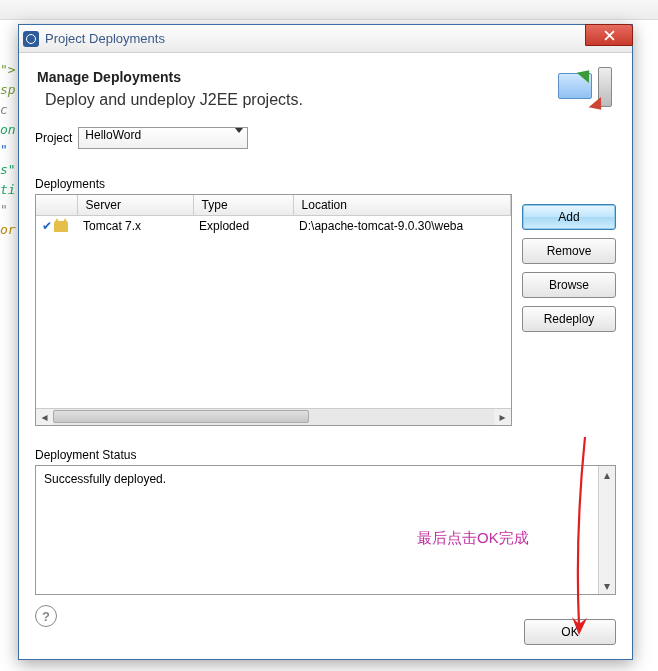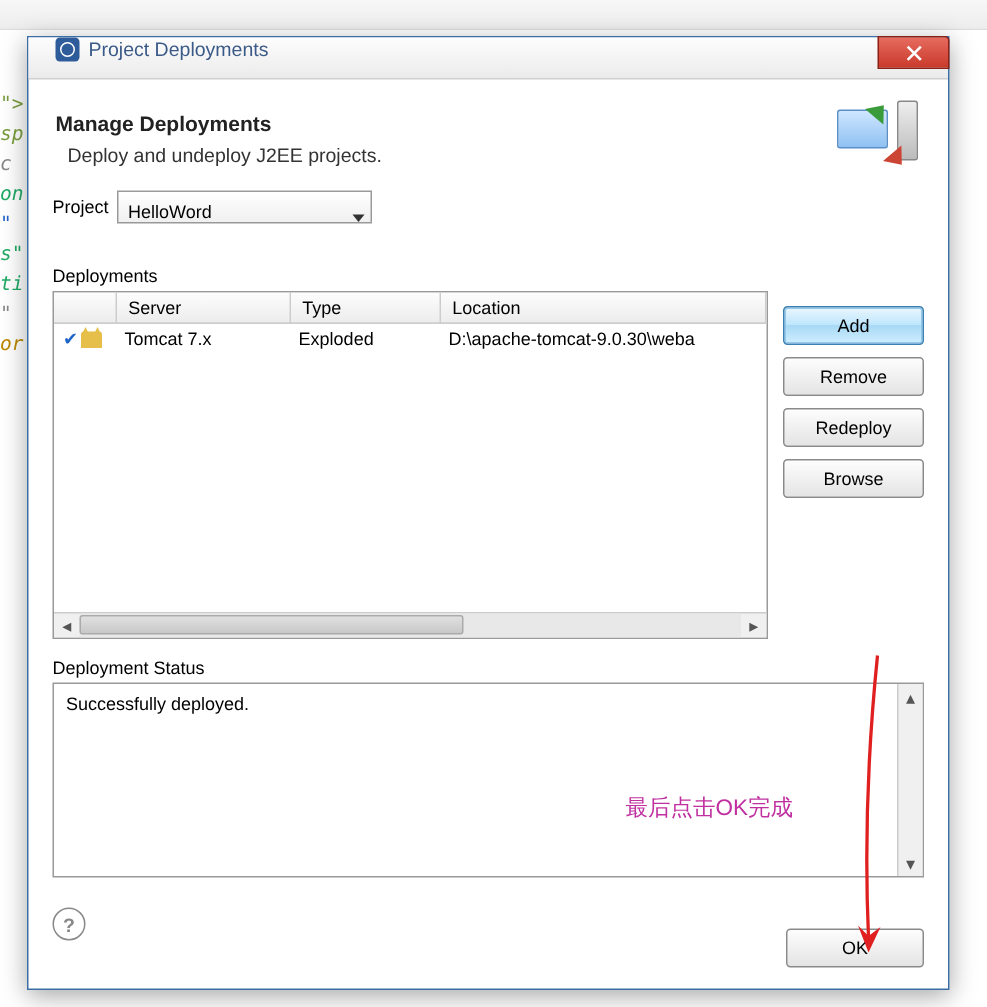--- a/index.html
+++ b/index.html
@@ -40,21 +40,22 @@
   height: 636px;
   border: 1px solid #3a6ea5;
   background: #fff;
   box-shadow: 0 4px 16px rgba(0,0,0,0.35);
 }
 .titlebar {
   height: 28px;
   background: linear-gradient(#fdfdfd, #ebebeb);
   border-bottom: 1px solid #d0d0d0;
   display: flex;
-  padding: 0 0 0 18px;
+  align-items: center;
+  padding: 0 0 0 4px;
   position: relative;
 }
 .titlebar .app-icon {
   width: 16px; height: 16px;
   background: #2e5c9a;
   border-radius: 3px;
   position: relative;
   margin-right: 6px;
 }
 .titlebar .app-icon::after {
@@ -81,30 +82,30 @@
   align-items: center;
   justify-content: center;
   color: #fff;
   font-weight: bold;
 }
 .close-btn svg { width: 11px; height: 11px; }
 .header-area {
   padding: 14px 18px 10px 18px;
   display: flex;
   justify-content: space-between;
-  align-items: flex-end;
+  align-items: center;
 }
 .header-text h2 {
   font-size: 14px;
   font-weight: bold;
   color: #222;
   margin-bottom: 6px;
 }
 .header-text p {
-  font-size: 13px;
+  font-size: 16px;
   color: #333;
   padding-left: 8px;
 }
 .header-icon {
   width: 56px; height: 44px;
   position: relative;
 }
 .header-icon .folder {
   position: absolute;
   left: 0; top: 6px;
@@ -148,21 +149,21 @@
   gap: 6px;
   margin-bottom: 8px;
 }
 .project-row label { font-size: 12px; }
 .combo {
   width: 170px;
   height: 22px;
   border: 1px solid #999;
   background: linear-gradient(#fff, #f0f0f0);
   display: flex;
-  align-items: flex-end;
+  align-items: flex-start;
   justify-content: space-between;
   padding: 0 4px 0 6px;
   font-size: 12px;
 }
 .combo .cv { flex: 1; }
 .combo .caret {
   width: 0; height: 0;
   border-left: 4px solid transparent;
   border-right: 4px solid transparent;
   border-top: 5px solid #333;
@@ -424,26 +425,26 @@
           <div class="track">
             <div class="thumb"></div>
           </div>
           <div class="arr">▸</div>
         </div>
       </div>
 
       <div class="btn-col">
         <div class="btn primary">Add</div>
         <div class="btn">Remove</div>
+        <div class="btn">Browse</div>
         <div class="btn">Redeploy</div>
-        <div class="btn">Browse</div>
       </div>
     </div>
 
-    <div class="section-label" style="margin-top:12px">Deployment Status</div>
+    <div class="section-label" style="margin-top:22px">Deployment Status</div>
     <div class="status-box">
       <span>Successfully deployed.</span>
       <div class="vscroll">
         <div class="arr">▴</div>
         <div class="trackv"></div>
         <div class="arr">▾</div>
       </div>
     </div>
   </div>
 

